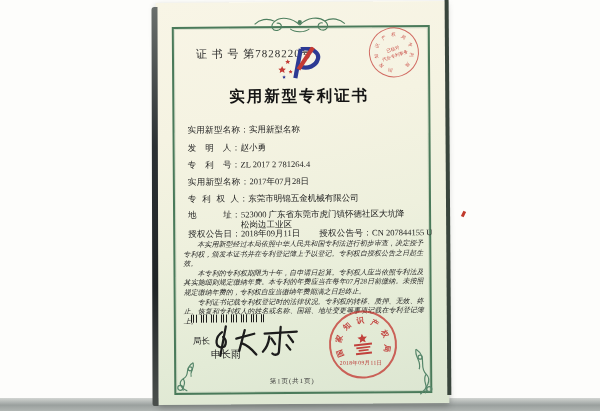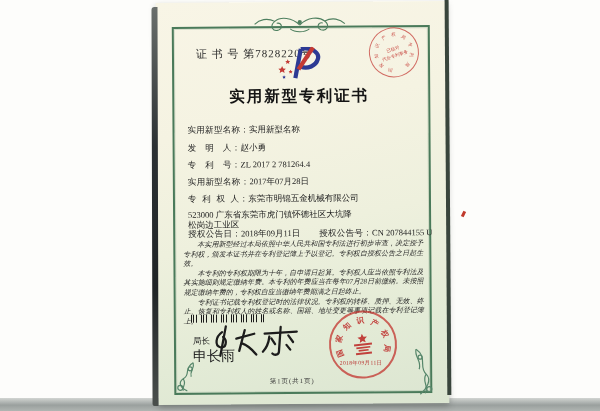--- a/index.html
+++ b/index.html
@@ -31,21 +31,21 @@
   .field-address{display:flex;white-space:normal;}
   .field-address .val{width:166px;line-height:10px;}
   .field-grant2{left:162px;}
   .body-text{position:absolute;left:26px;top:238px;width:240px;font-size:7px;line-height:9.6px;
          text-align:justify;color:#2a2a2a;font-style:italic;}
   .body-text p{margin:0;text-indent:14px;}
   .barcode{position:absolute;left:33px;top:312px;width:74px;height:8px;
          background:repeating-linear-gradient(90deg,#1a1a1a 0 1px,transparent 1px 2px,#1a1a1a 2px 3.5px,
          transparent 3.5px 5.5px,#1a1a1a 5.5px 6px,transparent 6px 8px,#1a1a1a 8px 8.6px,transparent 8.6px 10px);}
   .director-label{position:absolute;left:35px;top:333px;font-size:8.5px;color:#222;}
-  .director-name{position:absolute;left:35px;top:345px;font-size:14px;color:#222;}
+  .director-name{position:absolute;left:53px;top:345px;font-size:10px;color:#222;}
   .signature{position:absolute;left:50px;top:320px;width:104px;height:38px;}
   .seal{position:absolute;left:171px;top:309px;width:64px;height:64px;border-radius:50%;
         border:2.5px solid rgba(194,48,42,.8);color:#bf3330;transform:rotate(-6deg);opacity:.92;z-index:3;}
   .seal .ring span{font-weight:bold;}
   .seal-emblem{position:absolute;left:19px;top:20px;width:26px;height:24px;}
   .seal-date{position:absolute;left:168px;top:358px;width:70px;text-align:center;font-size:5.5px;
         color:#b8302e;letter-spacing:.4px;z-index:4;}
   .page-footer{position:absolute;left:0;top:375px;width:268px;text-align:center;font-size:6.5px;
         letter-spacing:1px;color:#333;}
   .red-mark{position:absolute;left:462px;top:211px;width:3px;height:6px;background:#c0392b;
@@ -117,20 +117,21 @@
     <div class="field" style="top:157px">
       <span class="lab">专　利　号：</span><span>ZL 2017 2 781264.4</span>
     </div>
     <div class="field" style="top:174px">
       <span class="lab">实用新型名称：</span><span>2017年07月28日</span>
     </div>
     <div class="field" style="top:191px">
       <span class="lab">专 利 权 人：</span><span>东莞市明锦五金机械有限公司</span>
     </div>
     <div class="field field-address" style="top:207px">
+      <span class="lab">地　　　址：</span>
       <div class="val">523000 广东省东莞市虎门镇怀德社区大坑降松岗边工业区</div>
     </div>
     <div class="field" style="top:226px">
       <span class="lab">授权公告日：</span><span>2018年09月11日</span>
     </div>
     <div class="field field-grant2" style="top:226px">
       <span class="lab">授权公告号：</span><span>CN 207844155 U</span>
     </div>
 
     <div class="body-text">

